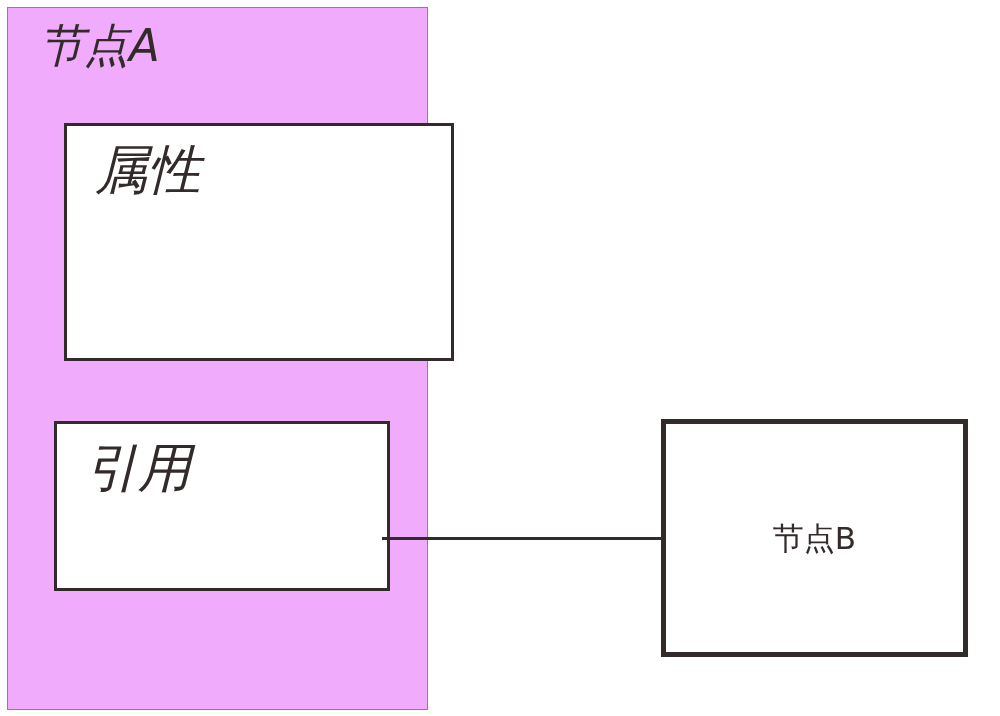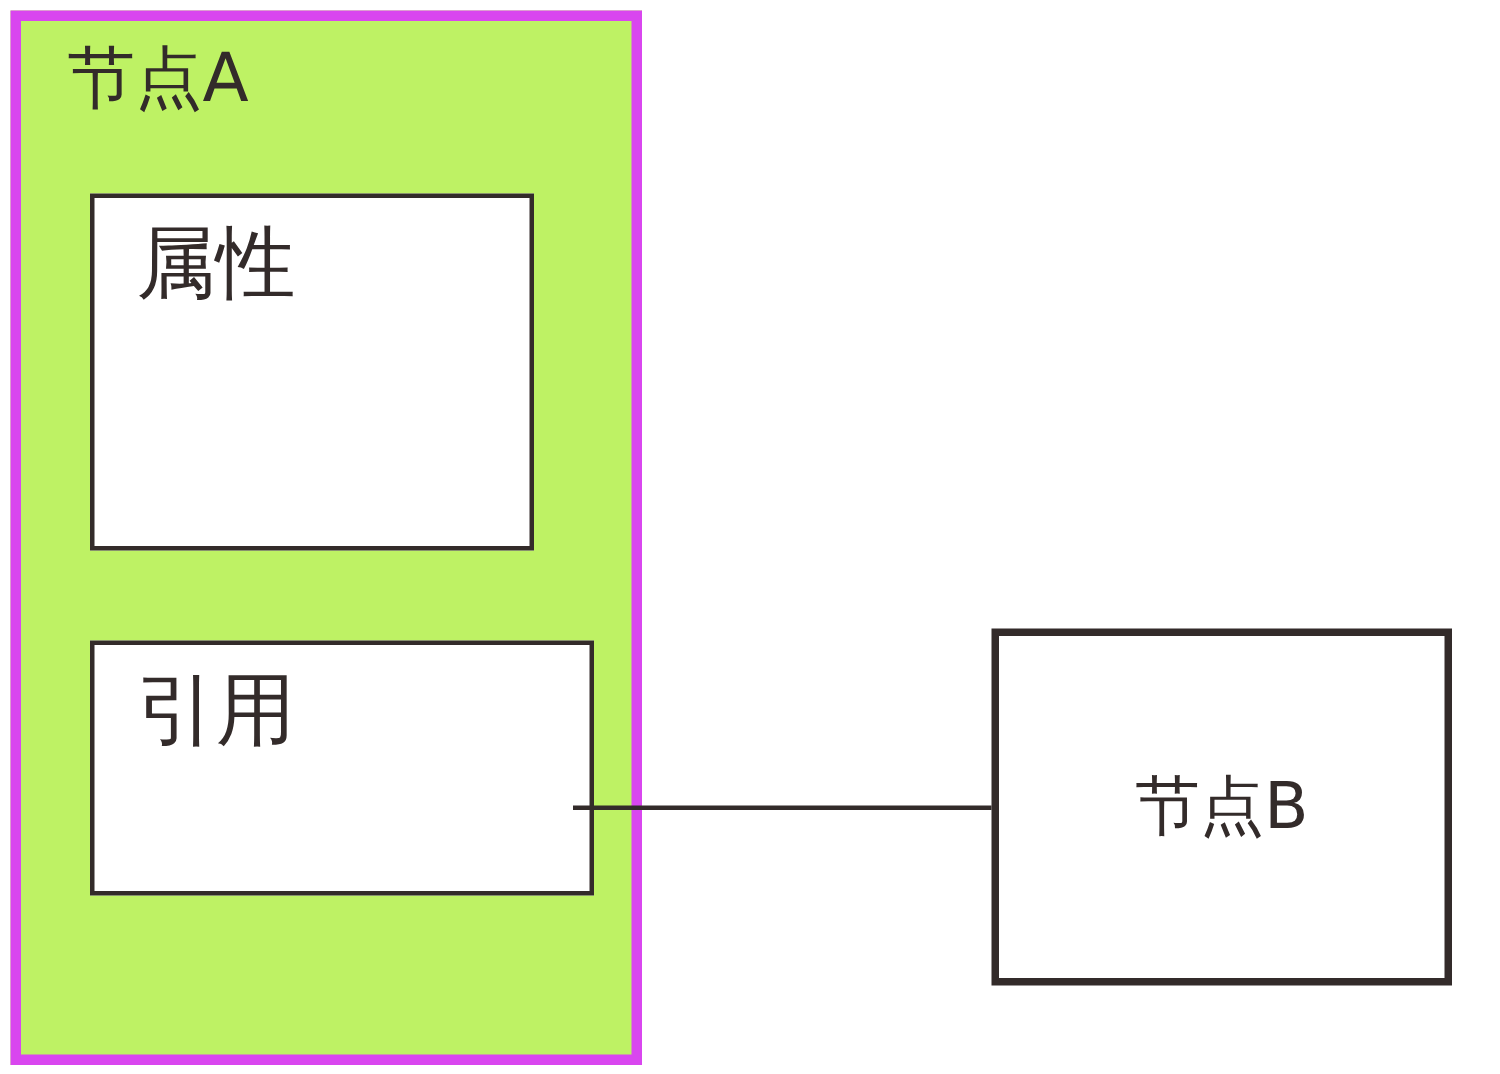--- a/index.html
+++ b/index.html
@@ -19,45 +19,46 @@
   }
 
   
   .node-a {
     position: absolute;
     left: 7px;
     top: 7px;
     width: 421px;
     height: 703px;
     box-sizing: border-box;
-    border: 7px solid #d946ef;
-    background: #bef264;
+    border: 1px solid #d946ef;
+    background: #f0abfc;
+    font-style: italic;
   }
   .node-a-title {
     position: absolute;
     left: 31px;
     top: 15px;
     font-size: 45px;
     line-height: 1.0;
     color: #332b2a;
     white-space: nowrap;
     letter-spacing: 0px;
   }
 
   
   .compartment {
     position: absolute;
     box-sizing: border-box;
     border: 3px solid #332b2a;
     background: #ffffff;
   }
   .compartment-attributes {
-    left: 46px;
+    left: 56px;
     top: 115px;
-    width: 296px;
+    width: 390px;
     height: 238px;
   }
   .compartment-references {
     left: 46px;
     top: 413px;
     width: 336px;
     height: 170px;
   }
   .compartment-label {
     position: absolute;
@@ -77,21 +78,21 @@
     width: 307px;
     height: 238px;
     box-sizing: border-box;
     border: 5px solid #332b2a;
     background: #ffffff;
     display: flex;
     align-items: center;
     justify-content: center;
   }
   .node-b-title {
-    font-size: 43px;
+    font-size: 31px;
     line-height: 1.0;
     color: #332b2a;
     white-space: nowrap;
   }
 
   
   .edge-link {
     position: absolute;
     left: 382px;
     top: 537px;

